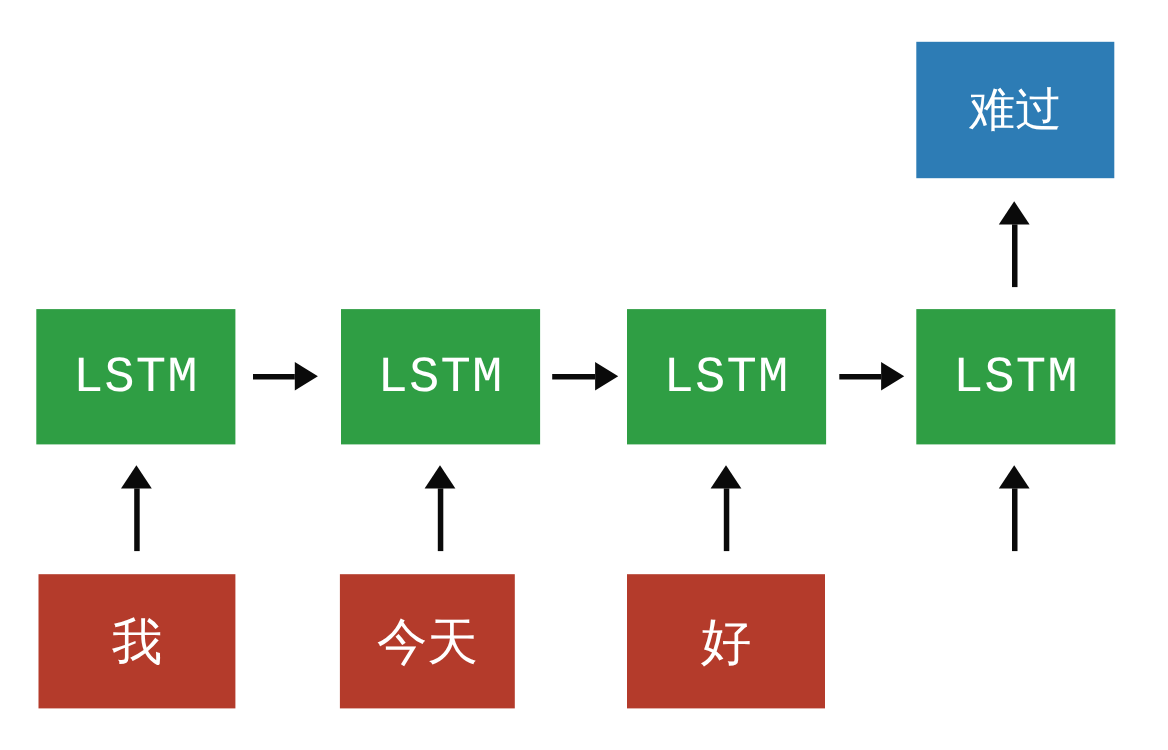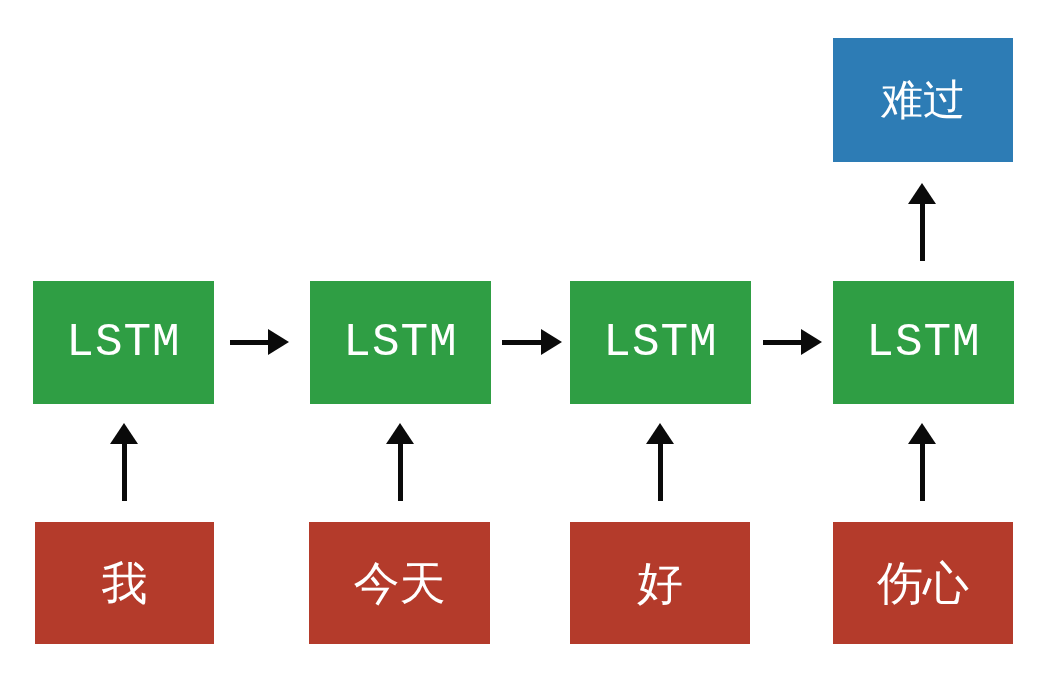--- a/index.html
+++ b/index.html
@@ -55,21 +55,21 @@
   }
   .arrow-up .shaft { width: 5px; flex: 1; background: var(--arrow); }
 
   
   #output-node { left: 833px; top: 38px;  width: 180px; height: 124px; }
   #lstm-1 { left: 33px;  top: 281px; width: 181px; height: 123px; }
   #lstm-2 { left: 310px; top: 281px; width: 181px; height: 123px; }
   #lstm-3 { left: 570px; top: 281px; width: 181px; height: 123px; }
   #lstm-4 { left: 833px; top: 281px; width: 181px; height: 123px; }
   #input-1 { left: 35px;  top: 522px; width: 179px; height: 122px; }
-  #input-2 { left: 309px; top: 522px; width: 181px; height: 122px; }
+  #input-2 { left: 309px; top: 522px; width: 159px; height: 122px; }
   #input-3 { left: 570px; top: 522px; width: 180px; height: 122px; }
   #input-4 { left: 833px; top: 522px; width: 180px; height: 122px; }
 
   
   #arrow-out  { left: 908px; top: 183px; height: 78px; }
   #arrow-up-1 { left: 110px; top: 423px; height: 78px; }
   #arrow-up-2 { left: 386px; top: 423px; height: 78px; }
   #arrow-up-3 { left: 646px; top: 423px; height: 78px; }
   #arrow-up-4 { left: 908px; top: 423px; height: 78px; }
   #arrow-h-1 { left: 230px; top: 329px; width: 59px; }
@@ -135,17 +135,14 @@
 
   <div class="box input" id="input-1">
     <span>我</span>
   </div>
   <div class="box input" id="input-2">
     <span>今天</span>
   </div>
   <div class="box input" id="input-3">
     <span>好</span>
   </div>
-  <div class="box input" id="input-4">
-    <span>伤心</span>
-  </div>
 
 </div>
 
 </body></html>

